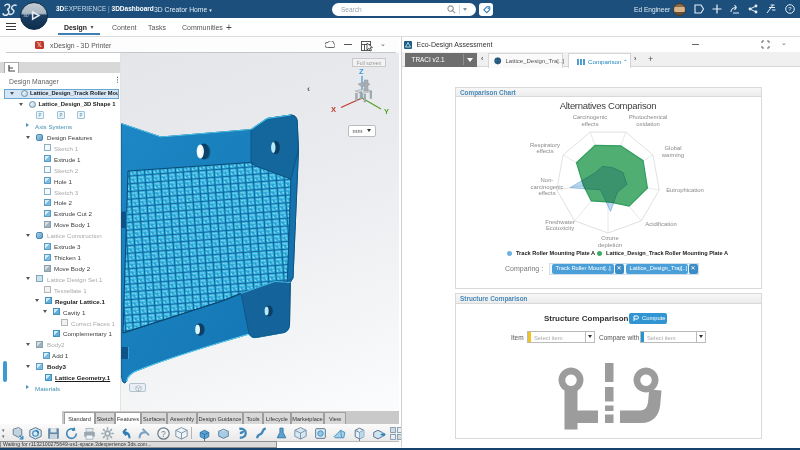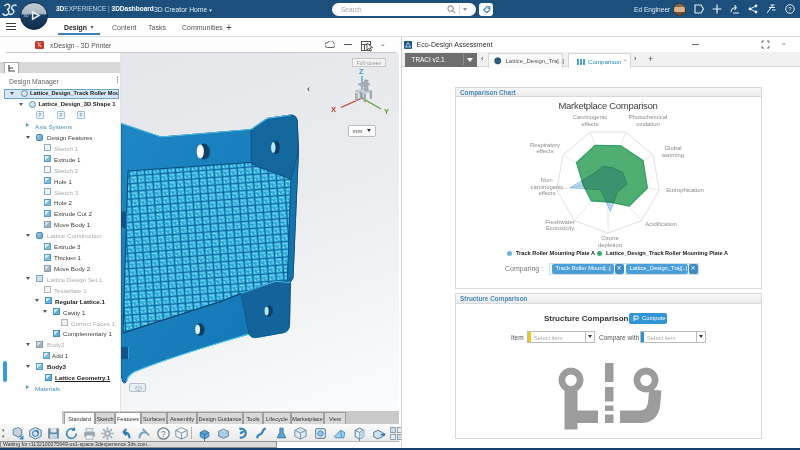--- a/index.html
+++ b/index.html
@@ -399,21 +399,21 @@
       </svg>
  <span class="abs" style="left:19px;top:4px;font-size:6.2px;color:#2286c3;">Comparison</span>
  <span class="abs" style="left:54px;top:2.5px;font-size:5.5px;color:#2286c3;">⌄</span>
 </div>
 <span class="abs" style="left:634px;top:55px;font-size:7px;color:#555;font-weight:bold;">›</span>
 <span class="abs" style="left:648px;top:53.5px;font-size:9px;color:#555;">+</span>
 
 <div class="abs" style="left:455px;top:86.5px;width:307px;height:202px;border:1px solid #d9d9d9;background:#fff;"></div>
 <div class="abs" style="left:455px;top:86.5px;width:307px;height:10.5px;background:linear-gradient(180deg,#f7f7f7,#ececec);border:1px solid #d9d9d9;"></div>
 <div class="abs" style="left:460px;top:88.7px;font-size:6.4px;font-weight:bold;color:#4a89b8;">Comparison Chart</div>
-<div class="abs" style="left:458px;top:100px;width:300px;text-align:center;font-size:9.5px;letter-spacing:-.3px;color:#404040;">Marketplace Comparison</div>
+<div class="abs" style="left:458px;top:100px;width:300px;text-align:center;font-size:9.5px;letter-spacing:-.3px;color:#404040;">Alternatives Comparison</div>
 <svg class="abs" style="left:455px;top:97px" width="307" height="160" viewBox="455 97 307 160">
  <g stroke="#e2e2e2" stroke-width=".8" fill="none">
         <line x1="608.0" y1="181.0" x2="590.2" y2="132.1"></line>
         <line x1="608.0" y1="181.0" x2="625.8" y2="132.1"></line>
         <line x1="608.0" y1="181.0" x2="653.0" y2="155.0"></line>
         <line x1="608.0" y1="181.0" x2="659.2" y2="190.0"></line>
         <line x1="608.0" y1="181.0" x2="641.4" y2="220.8"></line>
         <line x1="608.0" y1="181.0" x2="608.0" y2="233.0"></line>
         <line x1="608.0" y1="181.0" x2="574.6" y2="220.8"></line>
         <line x1="608.0" y1="181.0" x2="556.8" y2="190.0"></line>

